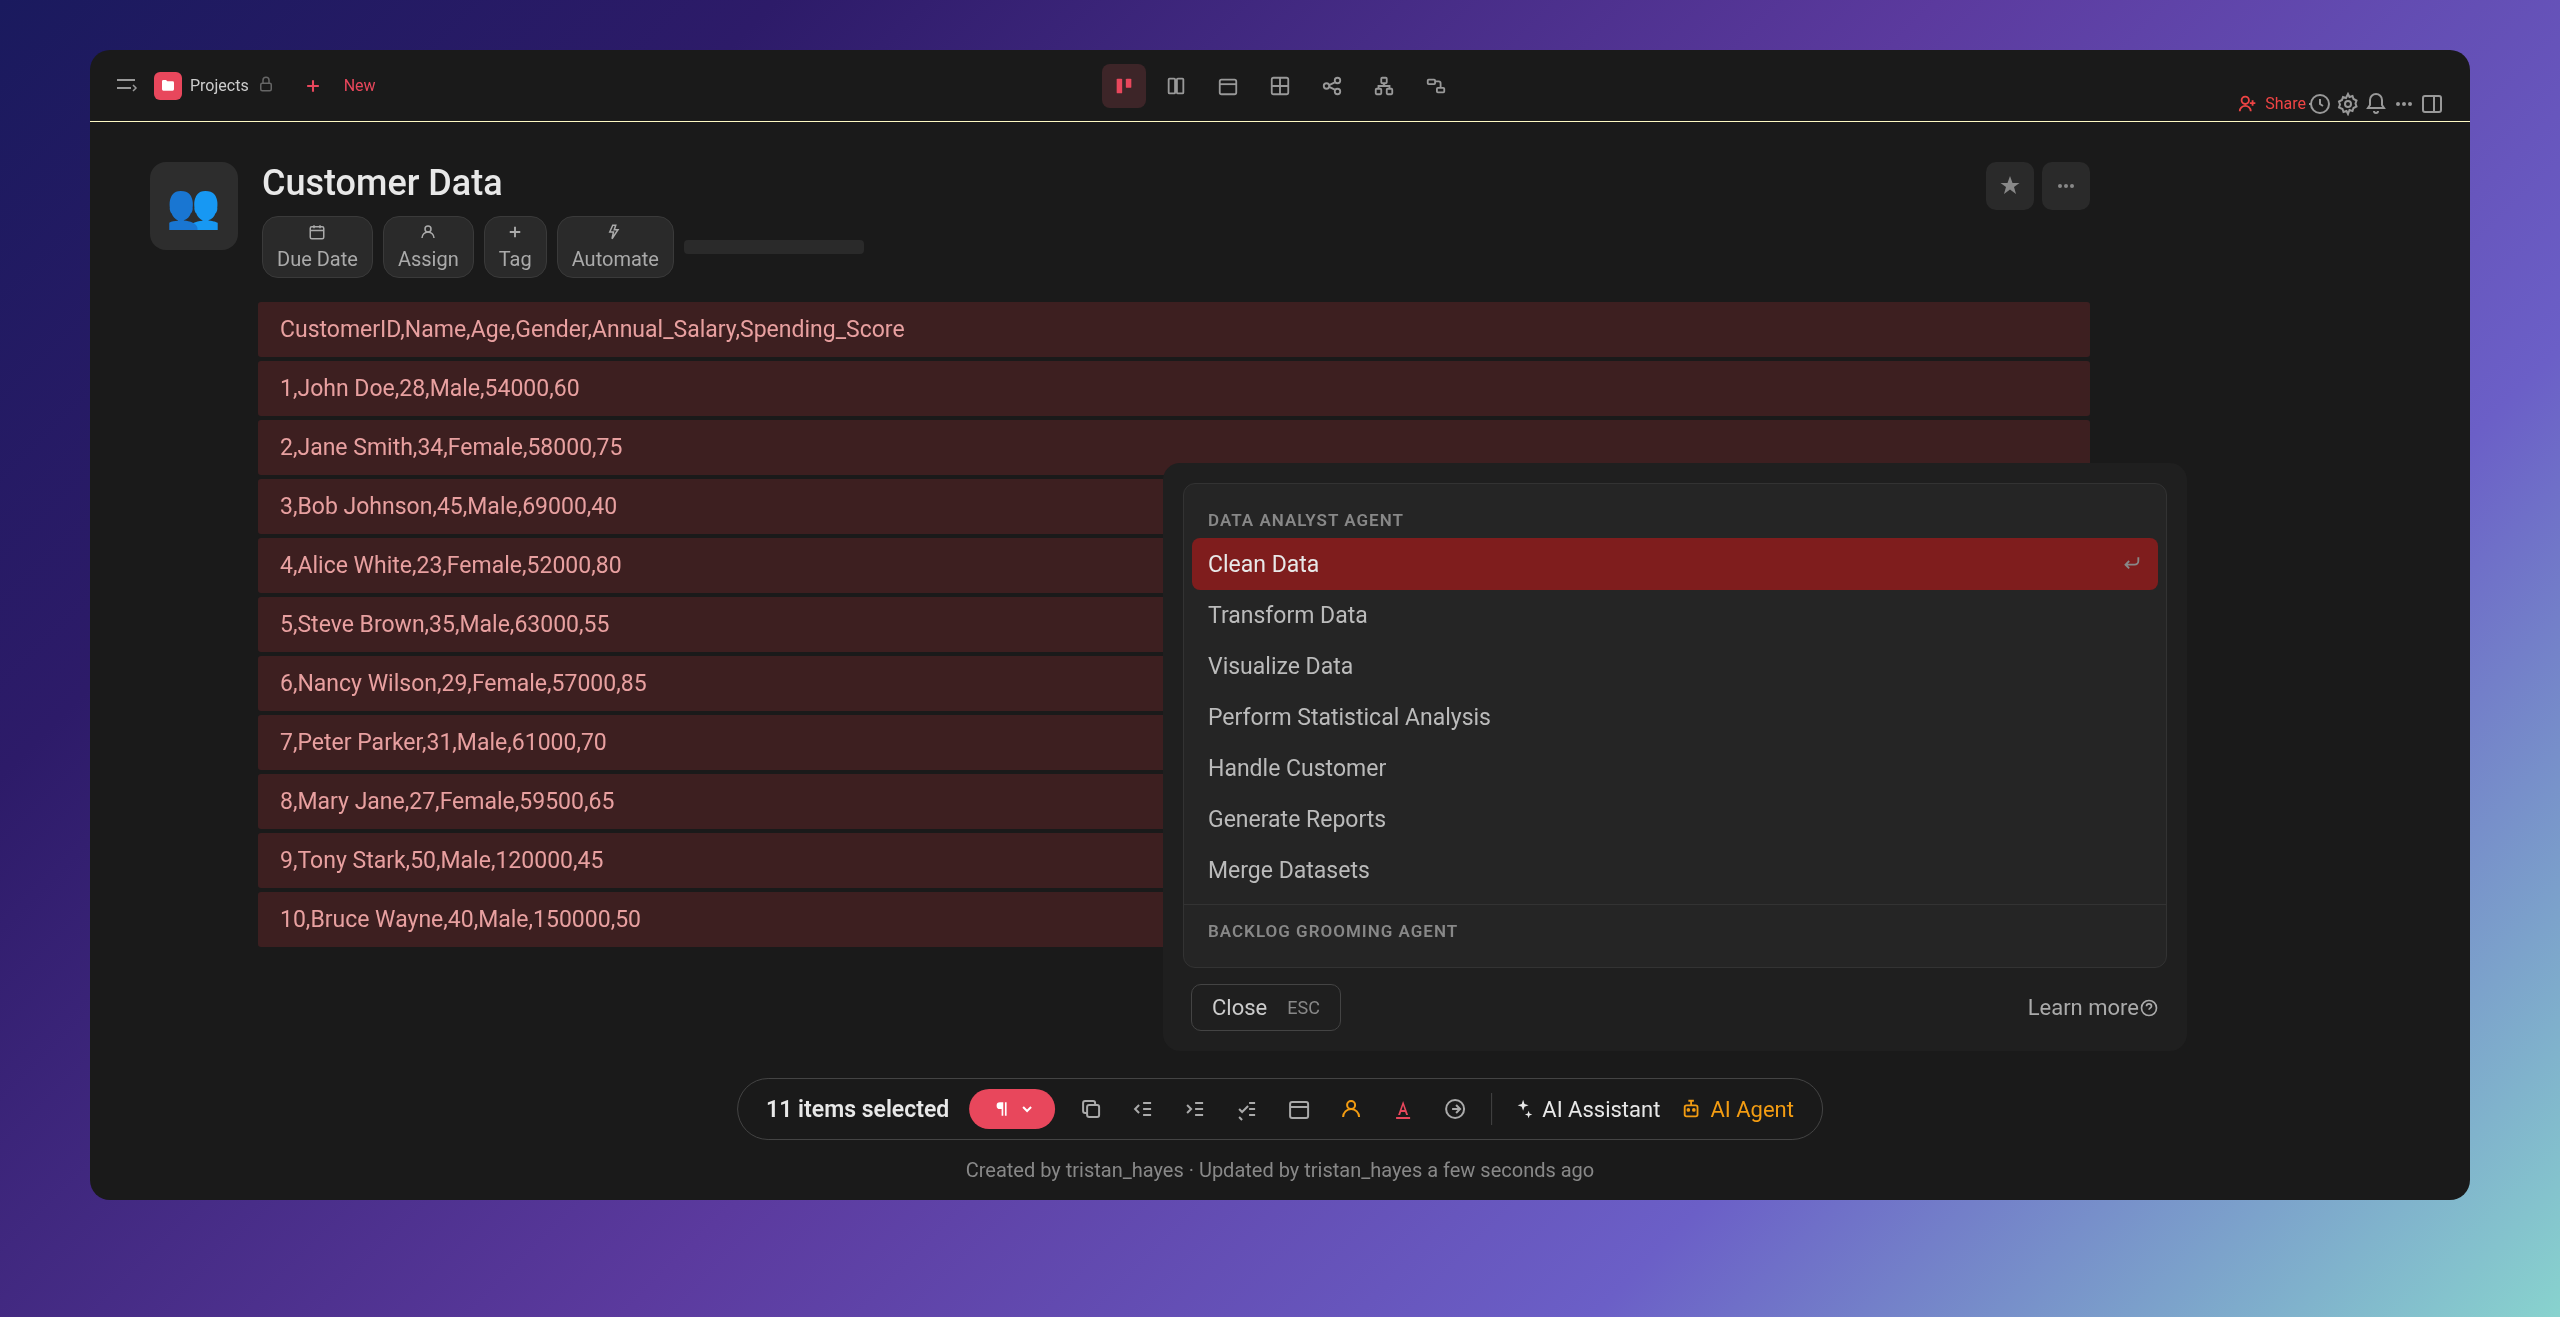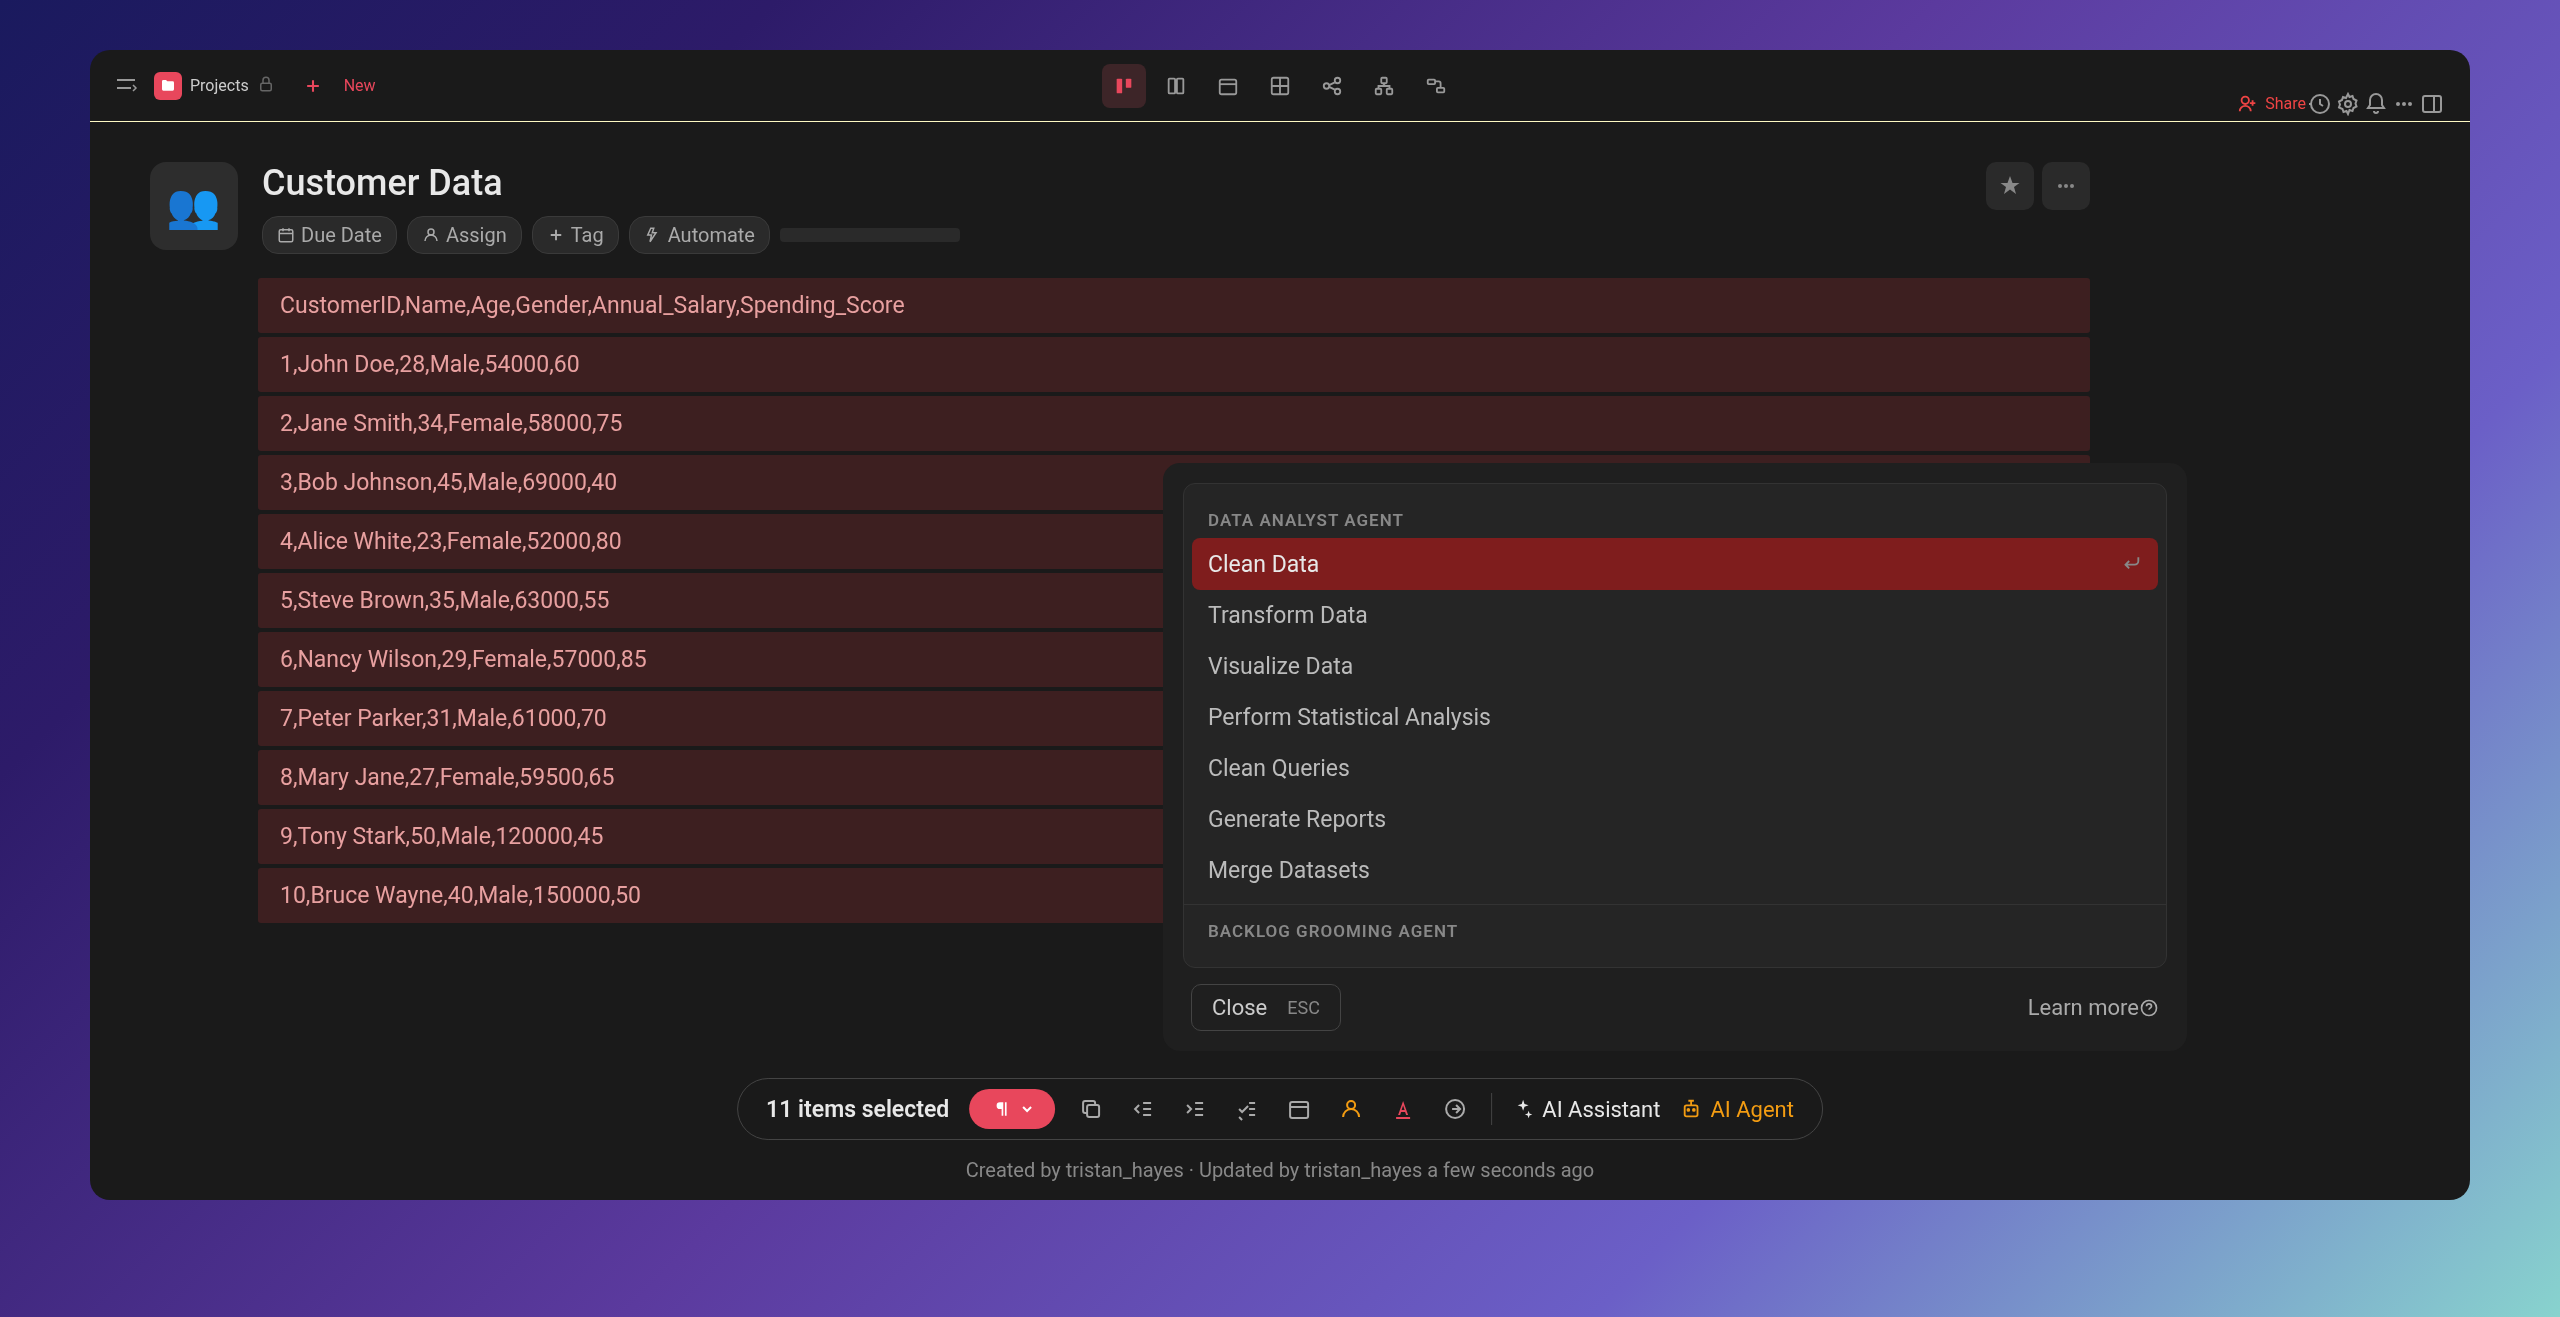--- a/index.html
+++ b/index.html
@@ -176,20 +176,21 @@
   display: flex;
   align-items: center;
   gap: 6px;
   padding: 6px 14px;
   background: #2a2a2a;
   border-radius: 16px;
   color: #aaa;
   font-size: 20px;
   border: 1px solid #3a3a3a;
   cursor: pointer;
+  flex-direction: column;
 }
 
 .meta-placeholder {
   width: 180px;
   height: 14px;
   background: #2a2a2a;
   border-radius: 4px;
 }
 
 .header-actions {
@@ -607,21 +608,21 @@
       <div class="ai-item">
           <span>Transform Data</span>
         </div>
       <div class="ai-item">
           <span>Visualize Data</span>
         </div>
       <div class="ai-item">
           <span>Perform Statistical Analysis</span>
         </div>
       <div class="ai-item">
-          <span>Clean Queries</span>
+          <span>Handle Customer</span>
         </div>
       <div class="ai-item">
           <span>Generate Reports</span>
         </div>
       <div class="ai-item">
           <span>Merge Datasets</span>
         </div>
       <div class="ai-divider"></div>
       <div class="ai-section-header">BACKLOG GROOMING AGENT</div>
     </div>

